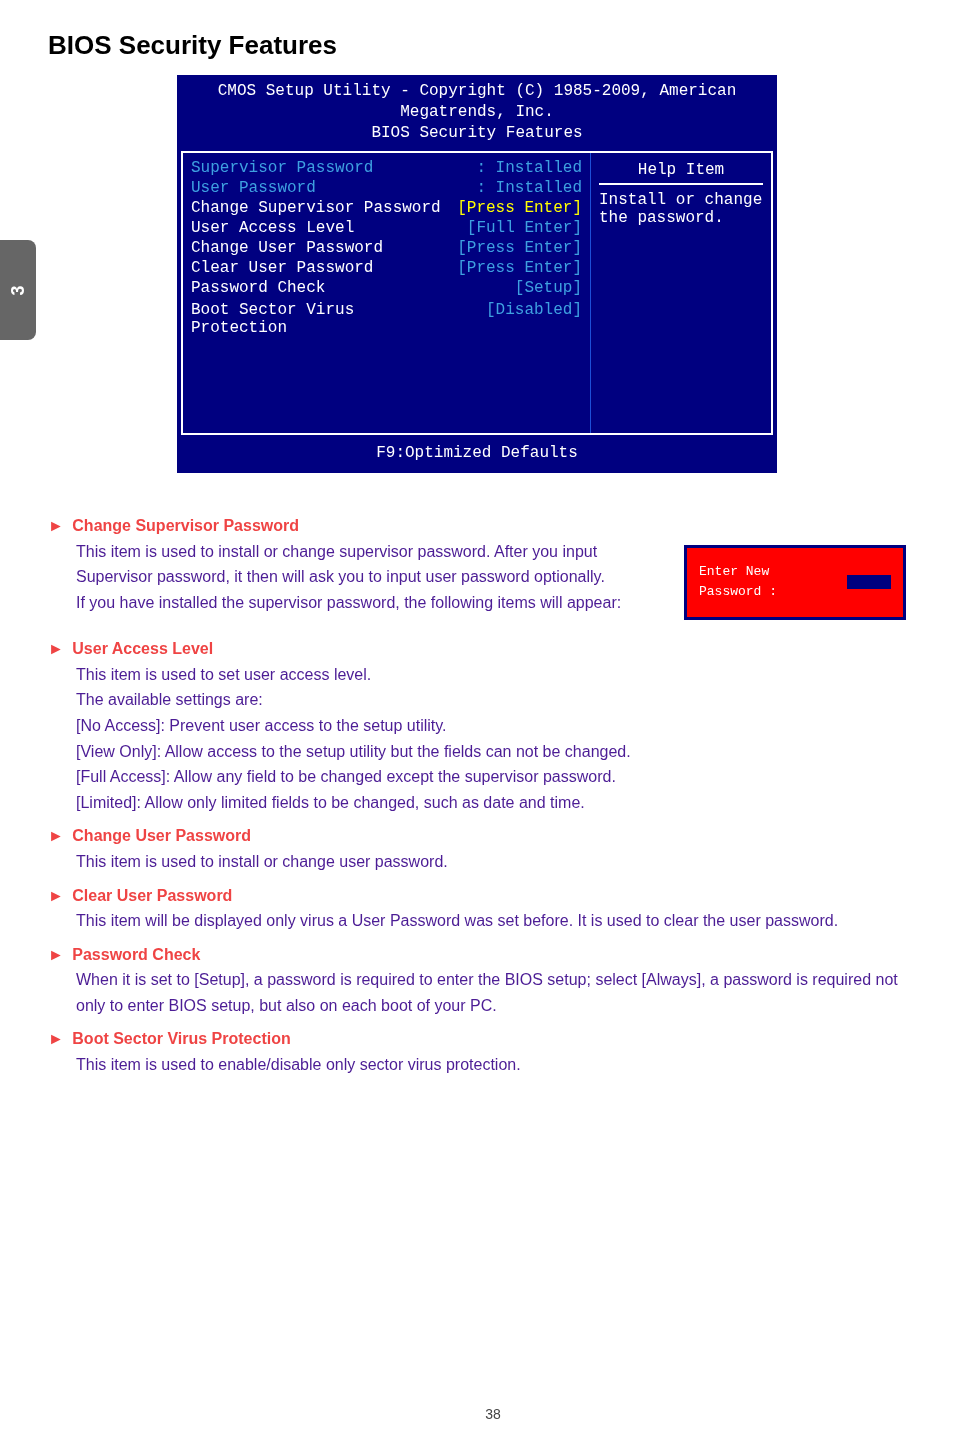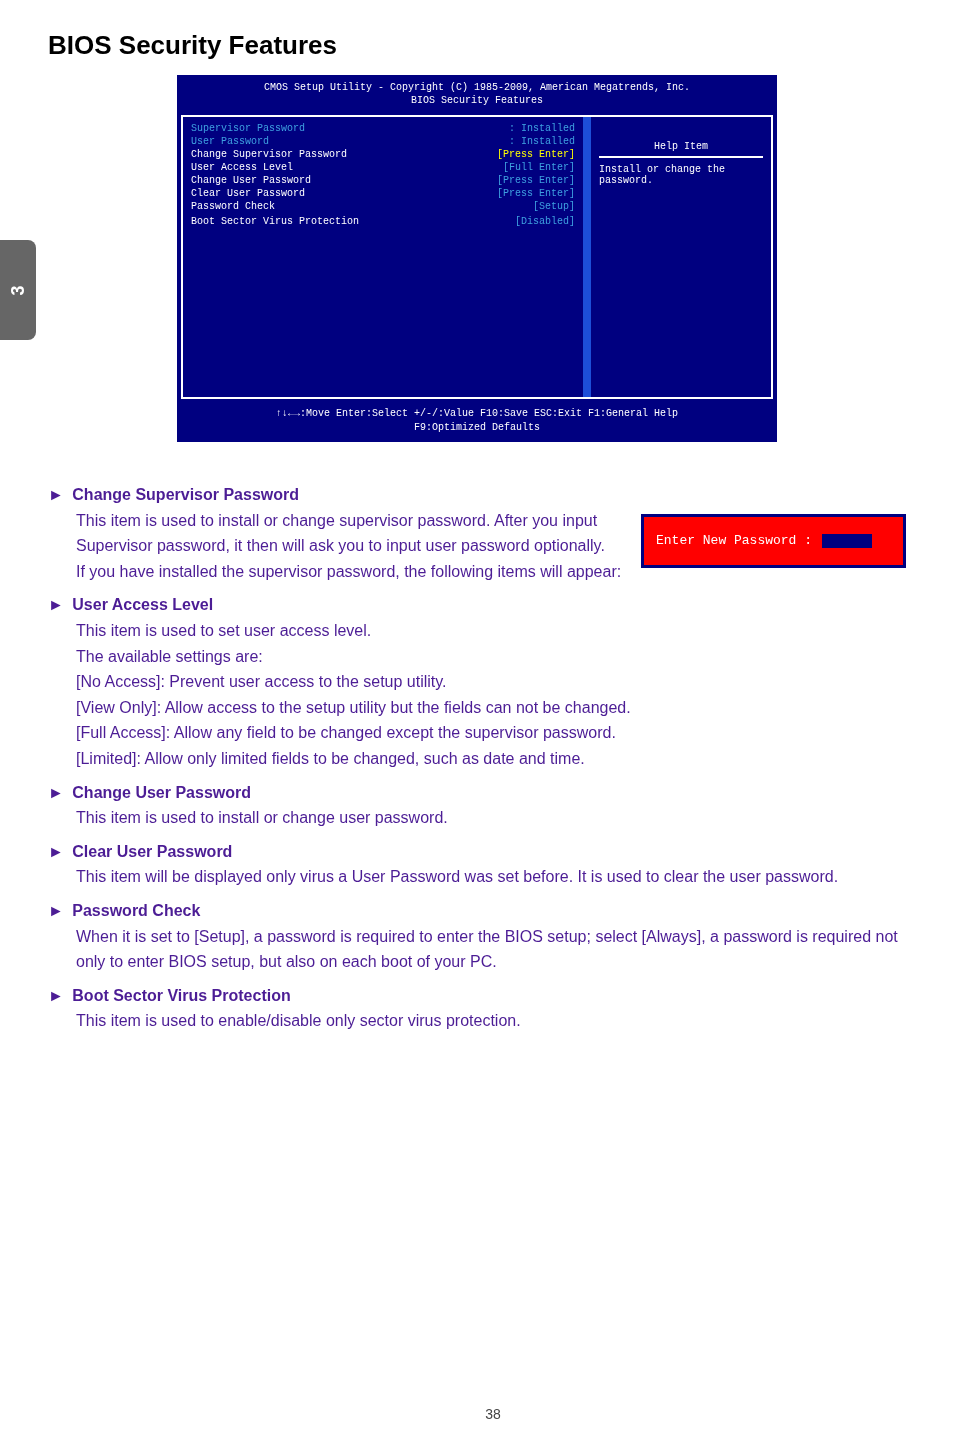--- a/index.html
+++ b/index.html
@@ -39,41 +39,41 @@
       font-weight: bold;
       font-size: 18px;
       transform: rotate(-90deg);
     }
     .bios-box {
       width: 600px;
       margin: 0 auto 40px auto;
       background: #000080;
       color: #fff;
       font-family: "Courier New", monospace;
-      font-size: 10px;
+      font-size: 16px;
     }
     .bios-header {
       text-align: center;
       padding: 6px 8px 4px 8px;
       line-height: 1.3;
     }
     .bios-body {
       display: flex;
       border: 2px solid #fff;
       margin: 4px;
     }
     .bios-left {
       flex: 1;
-      border-right: 8px solid #1d4ed8;
+      border-right: 1px solid #1d4ed8;
       padding: 6px 8px;
       min-height: 280px;
     }
     .bios-right {
       width: 180px;
-      padding: 24px 8px;
+      padding: 8px 8px;
     }
     .bios-row {
       display: flex;
       margin-bottom: 2px;
     }
     .bios-label {
       flex: 1;
     }
     .bios-value {
       width: 130px;
@@ -93,34 +93,34 @@
       text-align: center;
       line-height: 1.35;
     }
     .content {
       margin-top: 12px;
       font-size: 16px;
       line-height: 1.6;
       color: #111;
     }
     .section-header {
-      color: #4c1d95;
+      color: #ef4444;
       font-weight: bold;
       margin-top: 8px;
     }
     .section-header .arrow {
       margin-right: 4px;
     }
     .content p, .content div.body-text {
       margin-left: 28px;
       color: #4c1d95;
     }
     .dialog-box {
       float: right;
-      width: 265px;
+      width: 222px;
       background: #ff0000;
       border: 3px solid #000080;
       padding: 14px 12px;
       color: #fff;
       font-family: "Courier New", monospace;
       font-size: 13px;
       margin: 6px 0 8px 12px;
       display: flex;
       align-items: center;
     }
@@ -198,21 +198,20 @@
           <span class="bios-label white">Boot Sector Virus Protection</span>
           <span class="bios-value cyan">[Disabled]</span>
         </div>
       </div>
     <div class="bios-right">
       <div class="help-title">Help Item</div>
       <div>Install or change the password.</div>
     </div>
   </div>
   <div class="bios-footer">
-    <div>↑↓←→:Move   Enter:Select    +/-/:Value    F10:Save    ESC:Exit    F1:General Help</div>
     <div>F9:Optimized Defaults</div>
   </div>
 </div>
 
 <div class="content" id="content-root">
     <div class="section-header"><span class="arrow">►</span> <span>Change Supervisor Password</span></div>
     <div class="clearfix">
       <div class="dialog-box">
         <span>Enter New Password :</span>
         <span class="field"></span>

